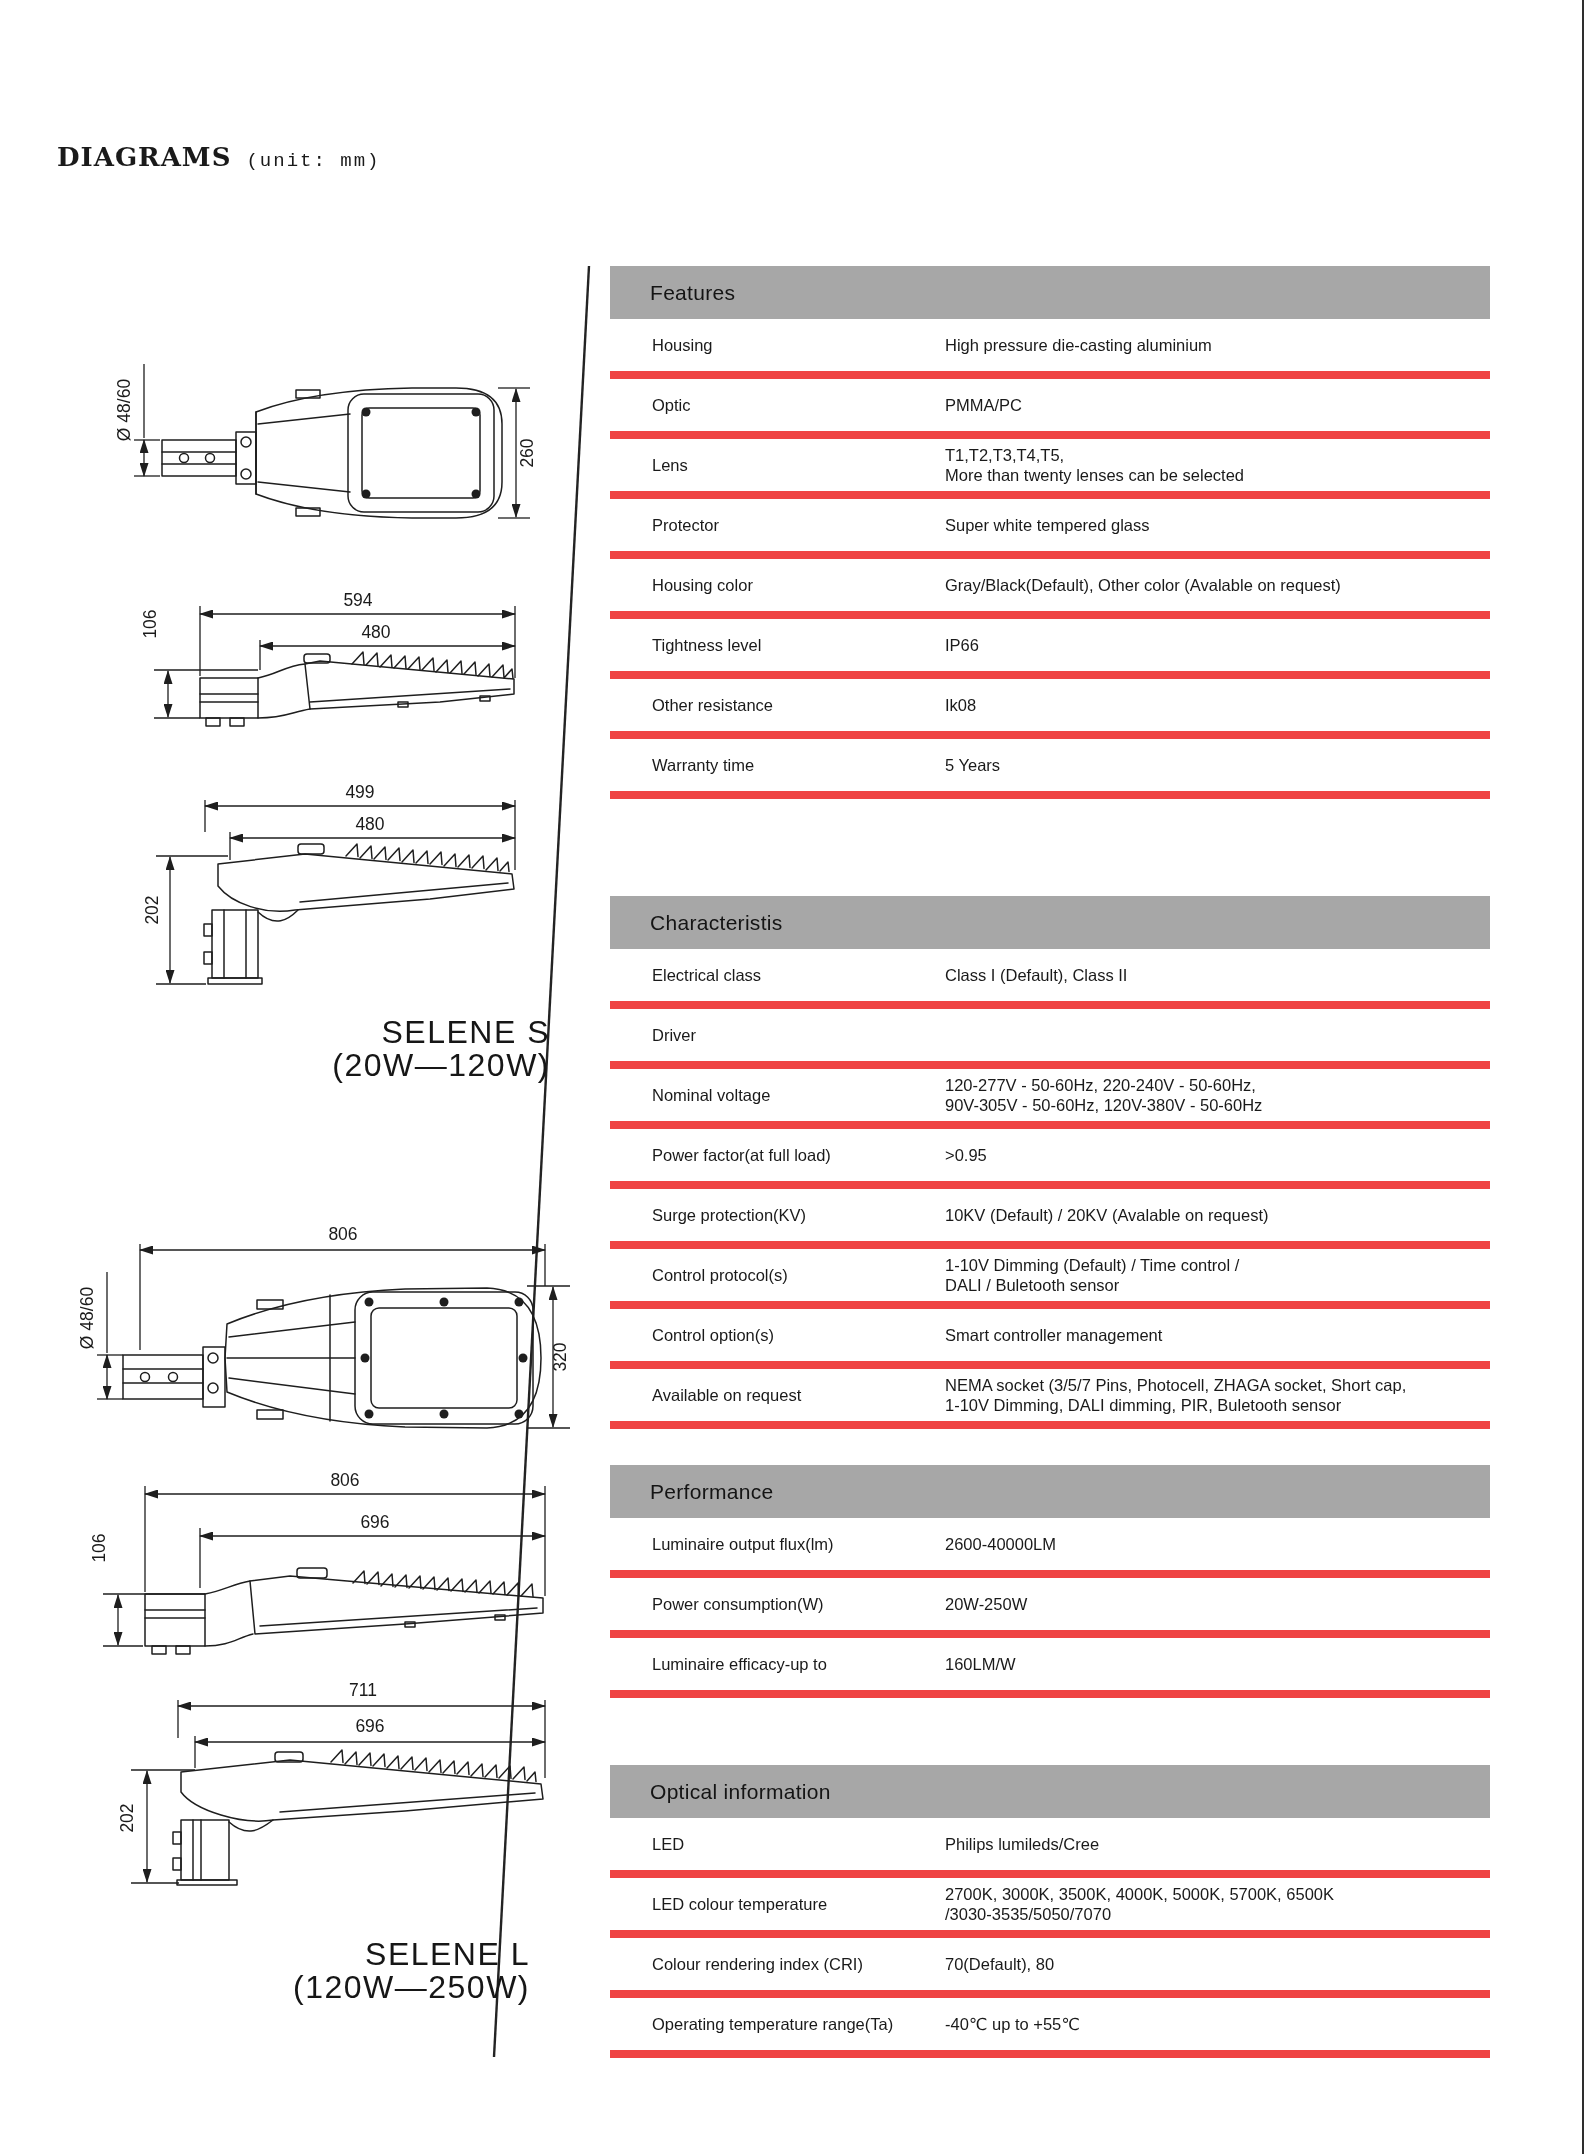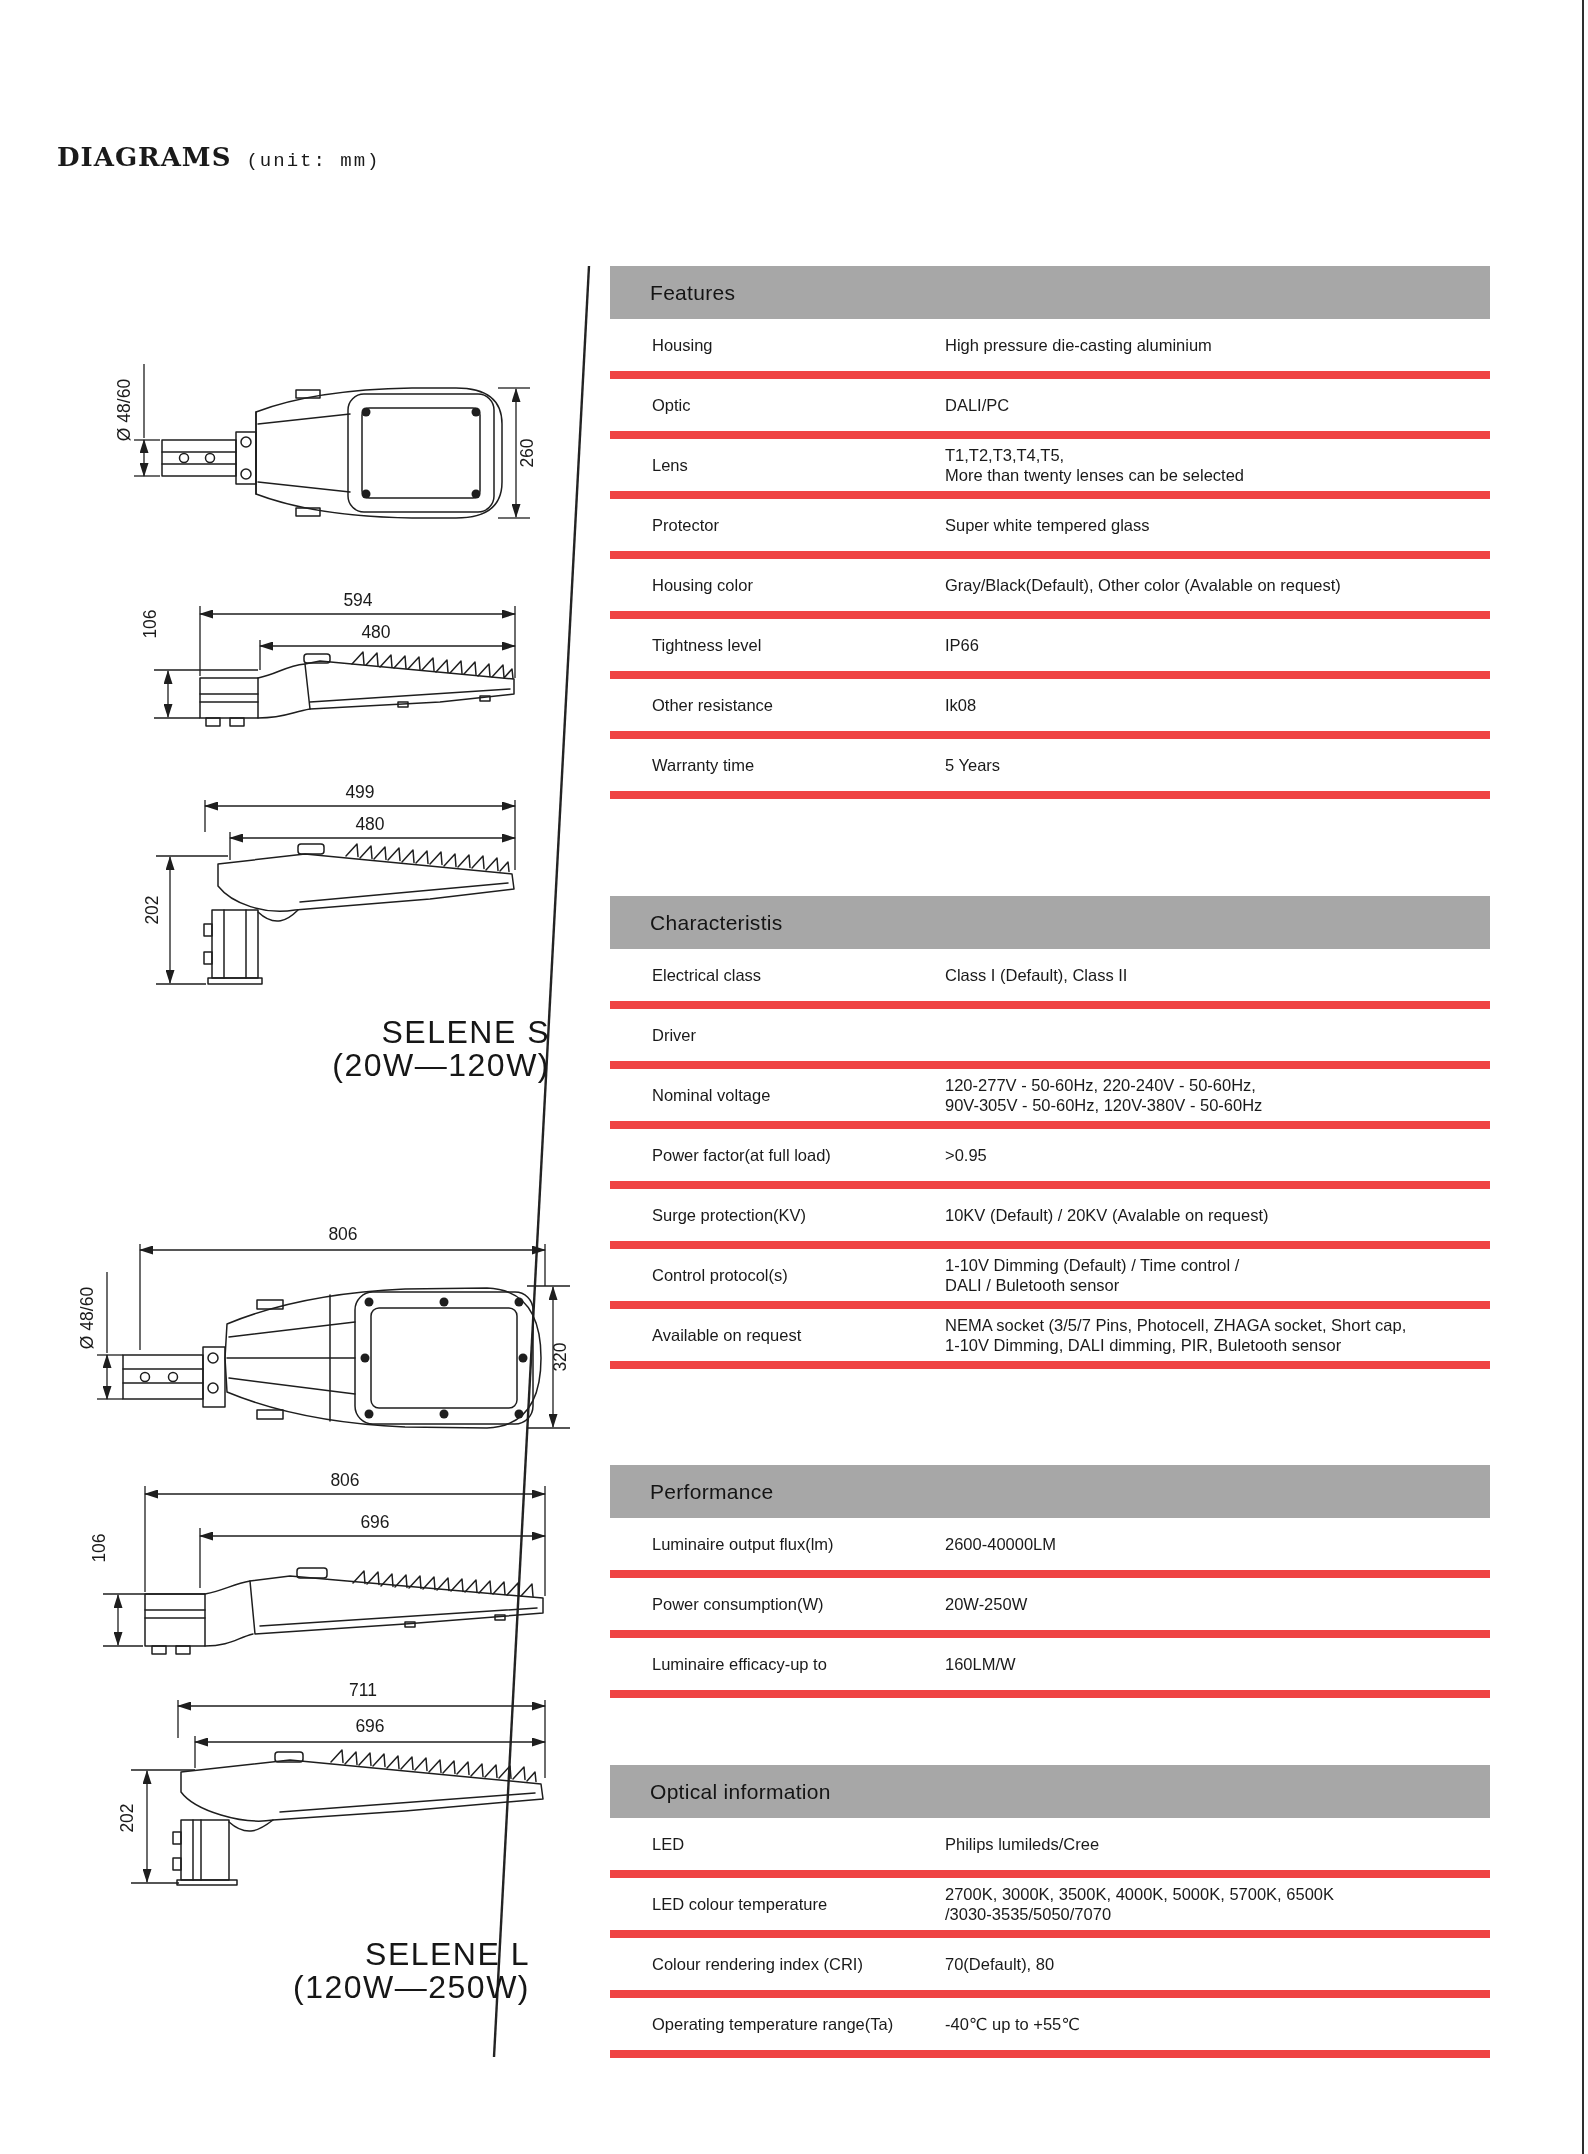--- a/index.html
+++ b/index.html
@@ -283,21 +283,21 @@
 <div class="spec-section" style="top:266px">
   <div class="sec-bar">
     <span class="sec-title">Features</span>
   </div>
   <div class="spec-row">
     <div class="lbl">Housing</div>
     <div class="val">High pressure die-casting aluminium</div>
   </div>
   <div class="spec-row">
     <div class="lbl">Optic</div>
-    <div class="val">DALI/PC</div>
+    <div class="val">PMMA/PC</div>
   </div>
   <div class="spec-row">
     <div class="lbl">Lens</div>
     <div class="val">T1,T2,T3,T4,T5,
 More than twenty lenses can be selected</div>
   </div>
   <div class="spec-row">
     <div class="lbl">Protector</div>
     <div class="val">Super white tempered glass</div>
   </div>
@@ -342,20 +342,24 @@
   <div class="spec-row">
     <div class="lbl">Surge protection(KV)</div>
     <div class="val">10KV (Default) / 20KV (Avalable on request)</div>
   </div>
   <div class="spec-row">
     <div class="lbl">Control protocol(s)</div>
     <div class="val">1-10V Dimming (Default) / Time control /
 DALI / Buletooth sensor</div>
   </div>
   <div class="spec-row">
+    <div class="lbl">Control option(s)</div>
+    <div class="val">Smart controller management</div>
+  </div>
+  <div class="spec-row">
     <div class="lbl">Available on request</div>
     <div class="val">NEMA socket (3/5/7 Pins, Photocell, ZHAGA socket, Short cap,
 1-10V Dimming, DALI dimming, PIR, Buletooth sensor</div>
   </div>
 </div>
 
 <div class="spec-section" style="top:1465px">
   <div class="sec-bar">
     <span class="sec-title">Performance</span>
   </div>

